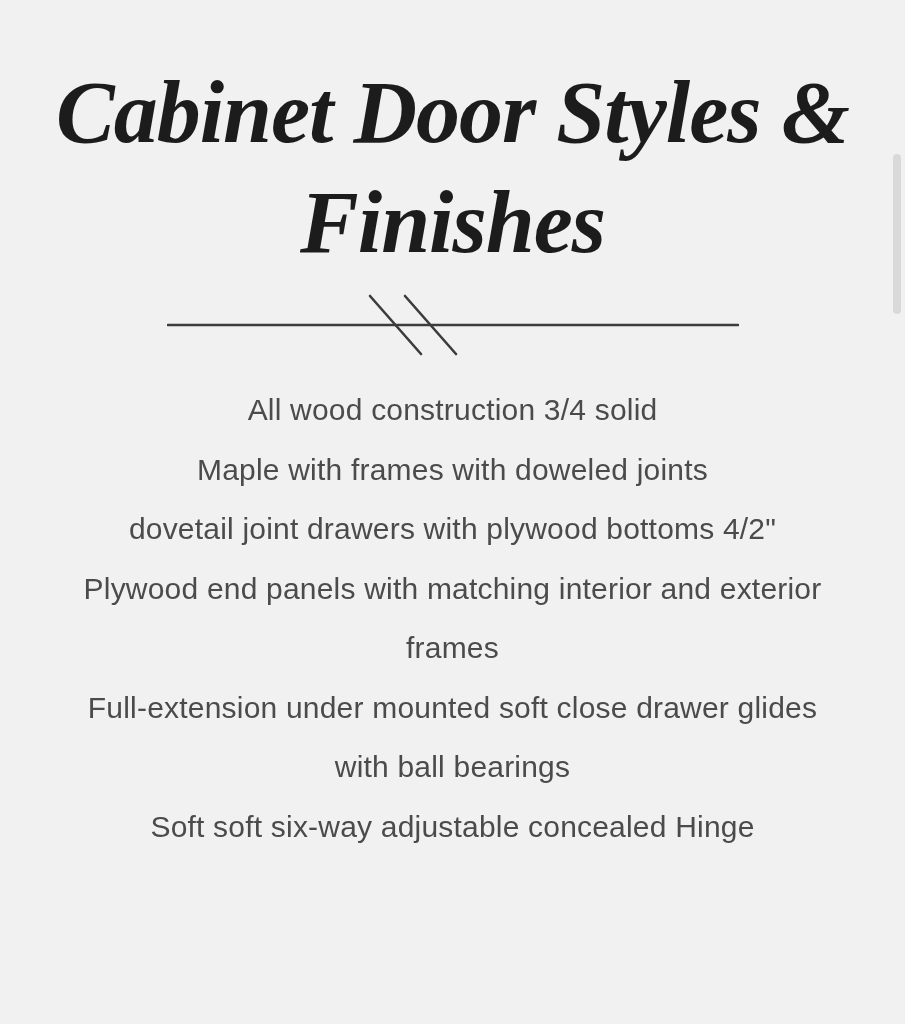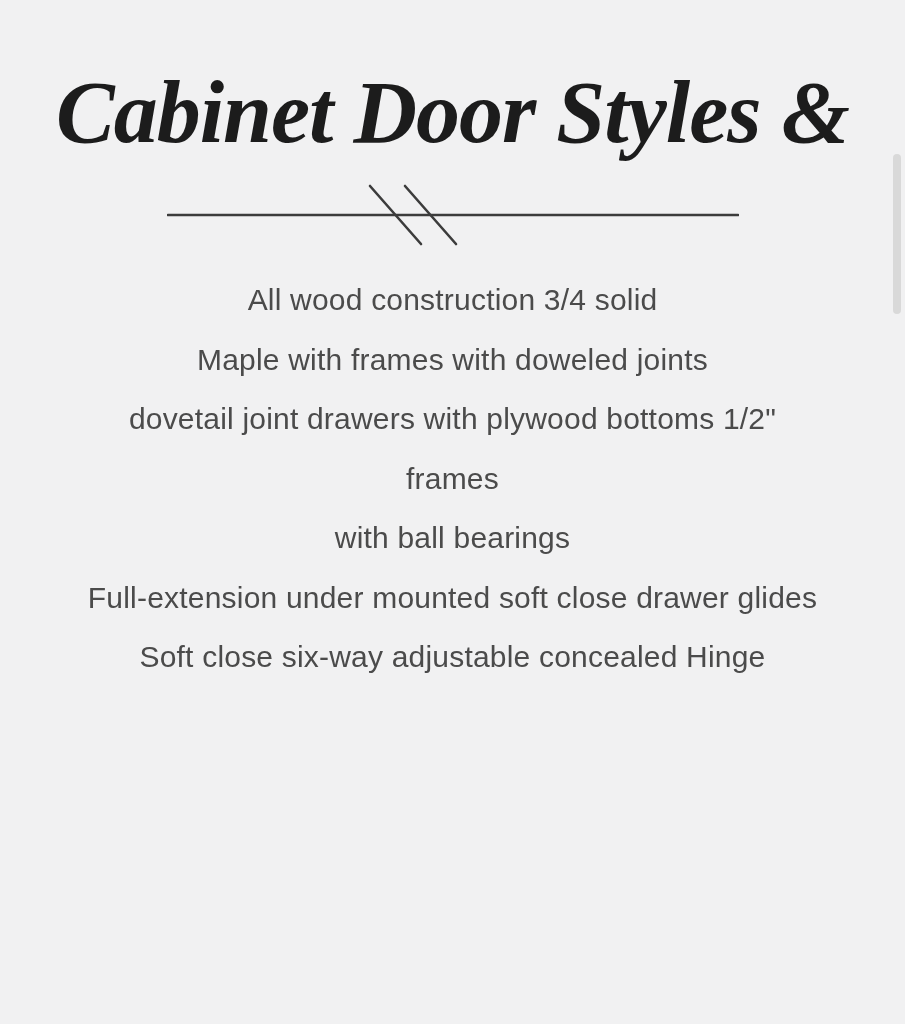--- a/index.html
+++ b/index.html
@@ -71,35 +71,37 @@
     background: #d9d9d9;
   }
 </style>
 </head>
 <body>
 
 <main>
 
   <h1 class="page-title">
     <span class="title-line">Cabinet Door Styles &amp;</span>
+    <span class="title-line">Finishes</span>
   </h1>
 
   <div class="divider">
     <svg width="572" height="62" viewBox="0 0 572 62" aria-hidden="true">
       <line x1="1" y1="31" x2="571" y2="31"></line>
       <line x1="203" y1="2" x2="254" y2="60"></line>
       <line x1="238" y1="2" x2="289" y2="60"></line>
     </svg>
   </div>
 
   <section class="specs">
     <p>All wood construction 3/4 solid</p>
     <p>Maple with frames with doweled joints</p>
-    <p>dovetail joint drawers with plywood bottoms 1/2"</p>
+    <p>dovetail joint drawers with plywood bottoms 4/2"</p>
+    <p>Plywood end panels with matching interior and exterior</p>
     <p>frames</p>
+    <p>Full-extension under mounted soft close drawer glides</p>
     <p>with ball bearings</p>
-    <p>Full-extension under mounted soft close drawer glides</p>
-    <p>Soft close six-way adjustable concealed Hinge</p>
+    <p>Soft soft six-way adjustable concealed Hinge</p>
   </section>
 
   <div class="scroll-thumb"></div>
 
 </main>
 
 </body></html>

